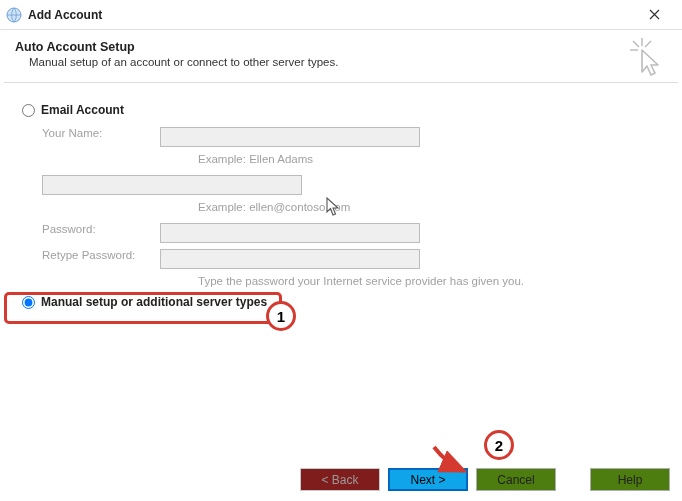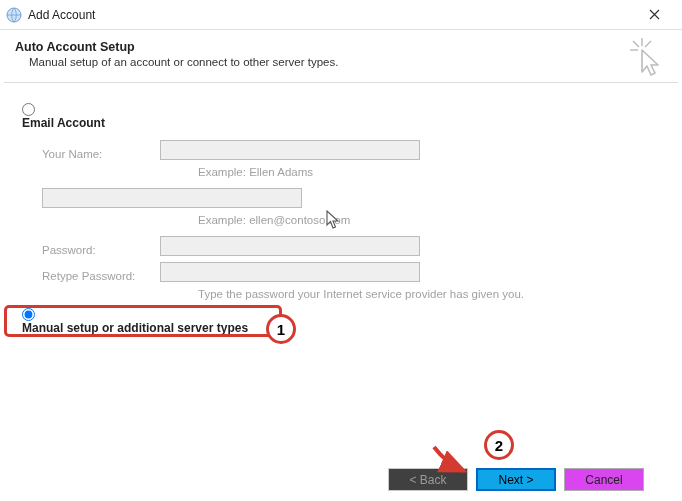--- a/index.html
+++ b/index.html
@@ -1,60 +1,60 @@
 <!DOCTYPE html>
 <html><head>
 <meta charset="utf-8">
 <style>
   * { box-sizing: border-box; font-family: "Segoe UI", Tahoma, sans-serif; }
   html, body { margin: 0; padding: 0; }
   body { width: 682px; height: 501px; background: #fff; position: relative; font-size: 12px; color: #222; }
 
   
-  .titlebar { height: 30px; display: flex; align-items: center; padding: 0 8px 0 6px; border-bottom: 1px solid #e1e1e1; }
+  .titlebar { height: 30px; display: flex; align-items: center; padding: 0 8px 0 6px; border-bottom: 1px solid #e1e1e1; font-weight: bold; }
   .titlebar .globe { width: 16px; height: 16px; margin-right: 6px; }
   .titlebar .title { flex: 1; font-size: 12px; }
   .titlebar .close { width: 40px; height: 28px; display:flex; align-items:center; justify-content:center; }
 
   
   .headerband { background: #fff; padding: 10px 22px 14px 15px; display:flex; align-items:flex-start; position:relative; }
   .headerband .heading { font-weight: 700; font-size: 12.5px; }
   .headerband .subtitle { font-size: 11.5px; color: #333; margin-left: 14px; margin-top: 2px; }
   .headerband .logo { position:absolute; right: 18px; top: 8px; }
   .divider { height:1px; background:#dcdcdc; margin: 0 4px 0 4px; }
 
   
   .content { padding: 18px 4px 0 4px; position:relative; }
-  .radio-row { display:flex; align-items:flex-start; margin: 2px 0 10px 18px; flex-direction: column; }
+  .radio-row { display:flex; align-items:flex-end; margin: 2px 0 10px 18px; }
   .radio-row input[type=radio]{ margin: 0 6px 0 0; }
   .radio-label { font-weight: 700; font-size: 12px; }
 
   .form { margin-left: 38px; }
-  .frow { display:flex; align-items:flex-end; margin-bottom: 6px; }
+  .frow { display:flex; align-items:flex-start; margin-bottom: 6px; }
   .flabel { width: 118px; color: #a1a1a1; font-size: 11.5px; }
   .finput { width: 260px; height: 20px; border: 1px solid #bcbcbc; background: #efefef; }
   .fhint { margin-left: 156px; color: #a1a1a1; font-size: 11.5px; margin-bottom: 10px; position:relative; }
 
   
   .manual-wrap { position: relative; margin-top: 8px; }
   .highlight { position:absolute; left: 0px; top: -3px; width: 278px; height: 32px; border: 3px solid #d43a2f; border-radius: 5px; pointer-events:none; }
 
   
   .callout { position:absolute; width: 30px; height: 30px; border: 3px solid #d43a2f; border-radius: 50%; background: #fff; display:flex; align-items:center; justify-content:center; font-weight:700; color:#000; font-size: 15px; }
 
   
   .arrow { position:absolute; }
 
   
   .cursor { position:absolute; }
 
   
   .footer { position:absolute; bottom: 10px; right: 12px; display:flex; gap: 8px; align-items:center; }
-  .btn { min-width: 80px; height: 23px; border: 1px solid #adadad; background: #d946ef; font-size: 12px; display:flex; align-items:center; justify-content:center; }
-  .btn.disabled { color: #9a9a9a; background:#404040; border-color:#c9c9c9;text-align:right; }
+  .btn { min-width: 80px; height: 23px; border: 1px solid #adadad; background: #4d7c0f; font-size: 12px; display:flex; align-items:center; justify-content:center; }
+  .btn.disabled { color: #9a9a9a; background:#7f1d1d; border-color:#c9c9c9;text-align:right; }
   .btn.primary { border: 2px solid #0067c0; background:#0ea5e9; color:#000; }
   .footer .spacer { width: 18px; }
 </style>
 </head>
 <body>
 
 <div class="titlebar">
   <span class="globe">
     <svg viewBox="0 0 16 16" width="16" height="16">
       <circle cx="8" cy="8" r="7" fill="#cfe3f6" stroke="#6ea0d6"></circle>
@@ -134,20 +134,21 @@
     <div class="callout" style="left:262px; top:6px;">1</div>
   </div>
 
 </div>
 
 <div class="footer">
   <div class="btn disabled">&lt; Back</div>
   <div class="btn primary">Next &gt;</div>
   <div class="btn">Cancel</div>
   <div class="spacer"></div>
+  <div class="btn">Help</div>
 </div>
 
 <svg class="arrow" style="left:428px; top:443px;" width="50" height="36">
   <defs>
       <marker id="ah" markerWidth="8" markerHeight="8" refX="6" refY="3" orient="auto">
         <path d="M0 0 L7 3 L0 6 Z" fill="#d43a2f"></path>
       </marker>
     </defs>
   <path d="M6 4 Q18 20 36 28" stroke="#d43a2f" stroke-width="4" fill="none" marker-end="url(#ah)"></path>
 </svg>

